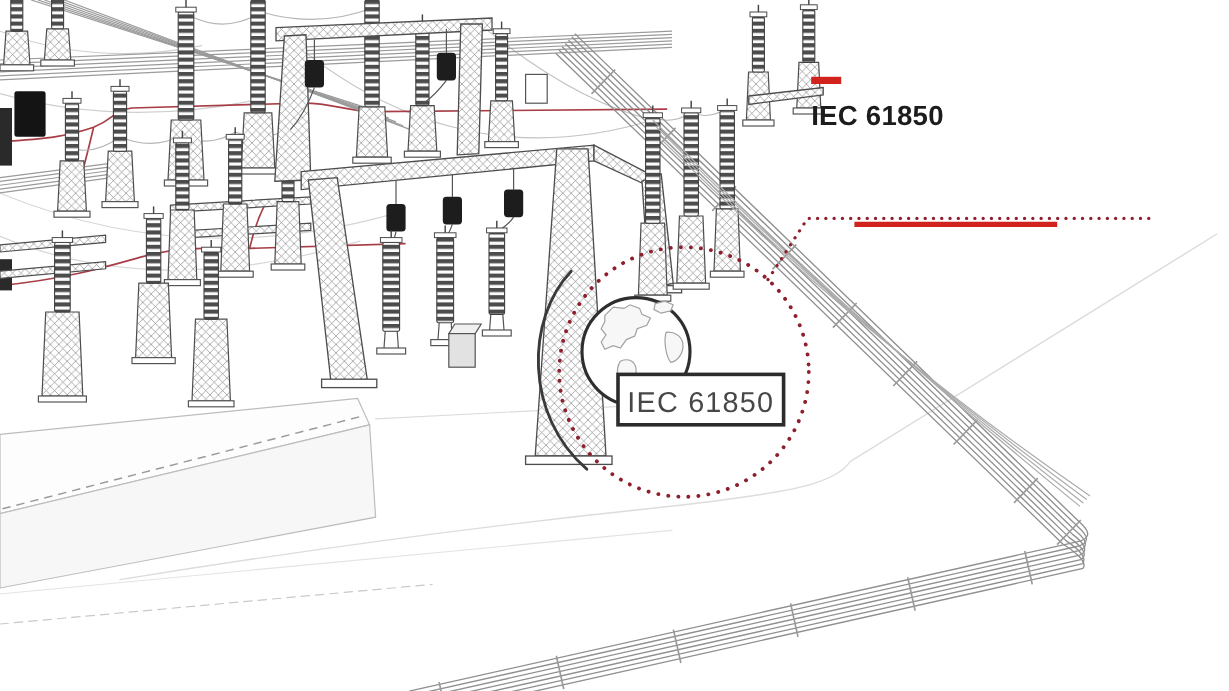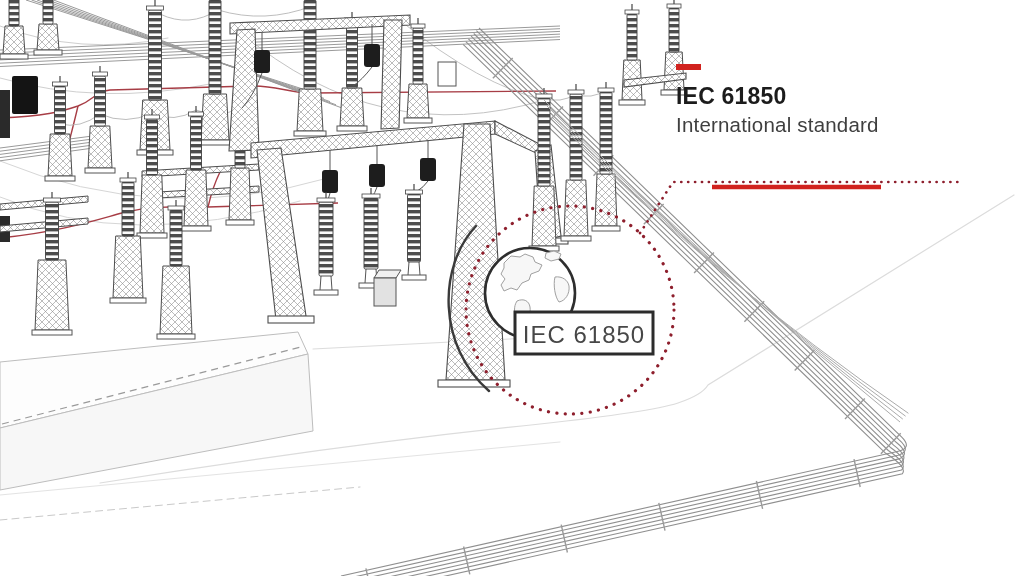--- a/index.html
+++ b/index.html
@@ -312,16 +312,15 @@
     <text x="584" y="343" text-anchor="middle">IEC 61850</text>
   </g>
 
   <path d="M640,233 L673,182 L960,182" fill="none" style="stroke:var(--dot-red,#8e1f2d)" stroke-width="2.7" stroke-dasharray="0.1 6.8" stroke-linecap="round"></path>
   <path d="M712,187 L881,187" style="stroke:var(--accent-red,#d1221e)" stroke-width="4.5"></path>
 </svg>
 
 <div class="annotation">
   <div class="red-dash"></div>
   <h1>IEC 61850</h1>
-  <p>International standard</p>
 </div>
 
 </div>
 
 </body></html>

